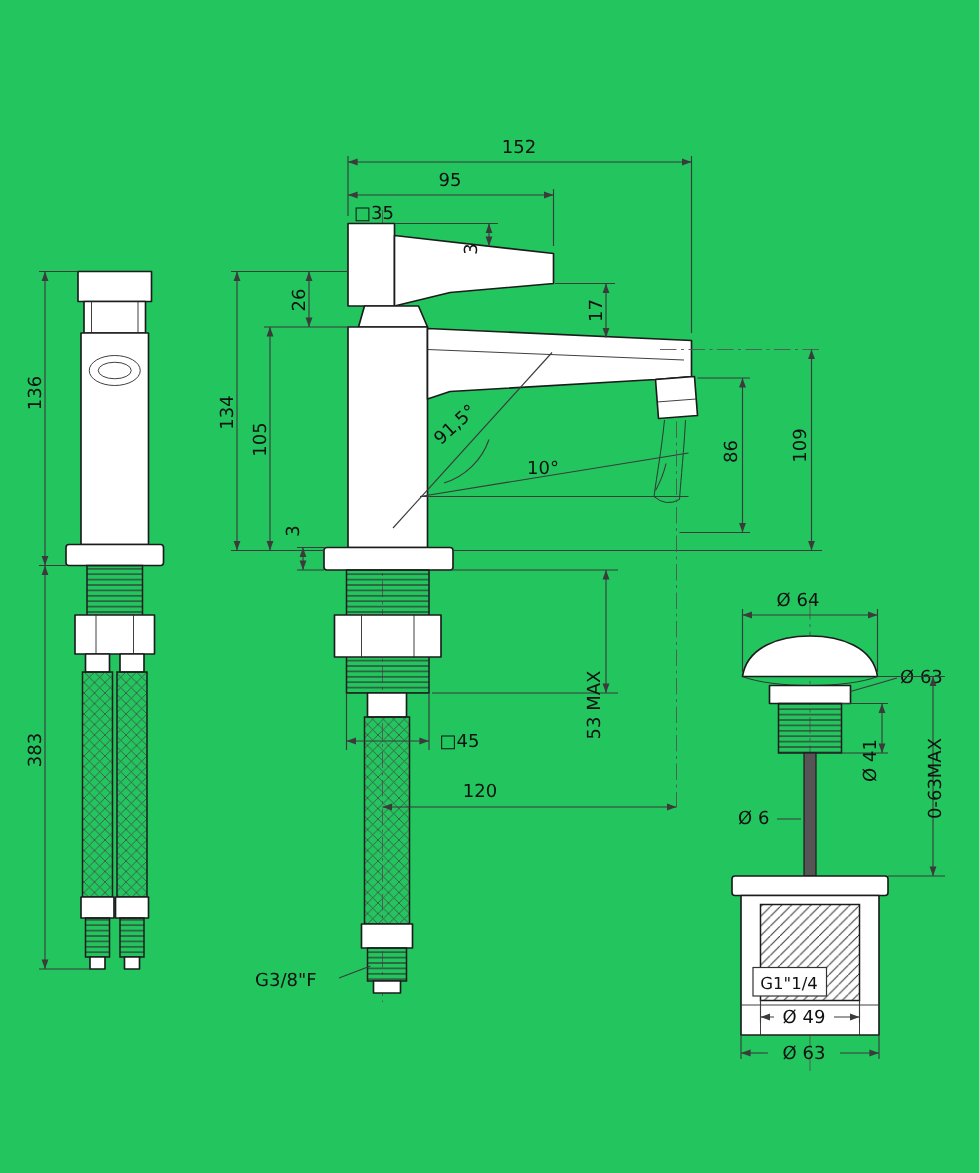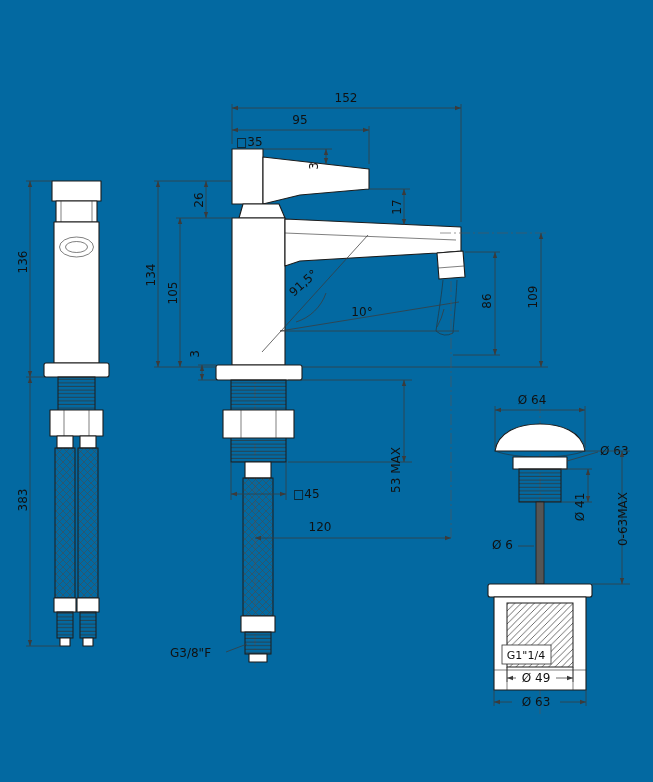--- a/index.html
+++ b/index.html
@@ -1,16 +1,16 @@
 <!DOCTYPE html>
 <html><head>
 <meta charset="utf-8">
 <style>
   html,body{margin:0;padding:0;background:#fff;}
-  .page{position:relative;width:653px;height:782px;background:#0369a1;outline:1px solid #c6c6c6;overflow:hidden;
+  .page{position:relative;width:653px;height:782px;background:#22c55e;outline:1px solid #c6c6c6;overflow:hidden;
         font-family:"DejaVu Sans", sans-serif;}
   svg{display:block;}
   .drawf{fill:#ffffff;stroke:#1c1c1c;stroke-width:1.1;stroke-linejoin:round;}
   .thin{fill:none;stroke:#2a2a2a;stroke-width:0.6;}
   .dim{fill:none;stroke:#3b3b3b;stroke-width:0.75;}
   .cl{fill:none;stroke:#555;stroke-width:0.6;stroke-dasharray:11 3 2 3;}
   .dimtxt{font:12px "DejaVu Sans", sans-serif;fill:#111;text-anchor:middle;}
   .ts{text-anchor:start;}
 </style>
 </head>

